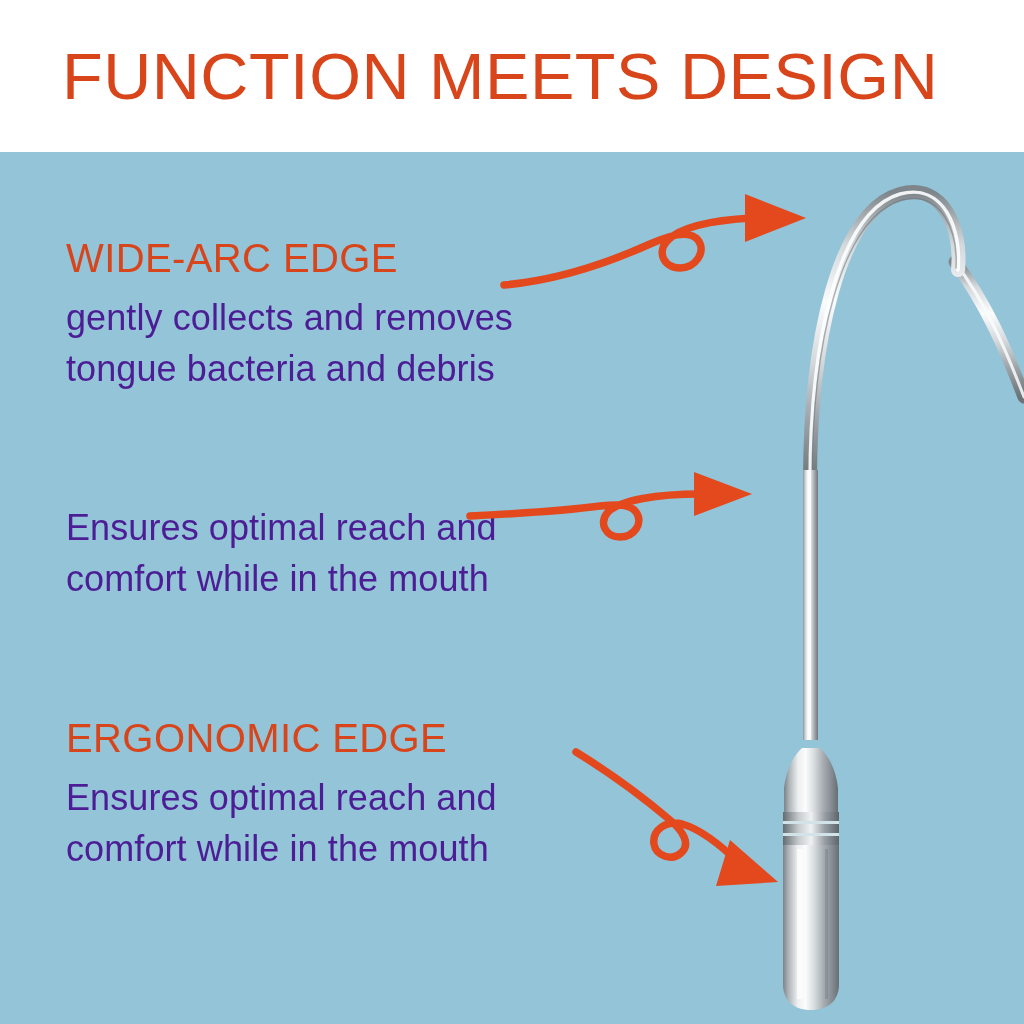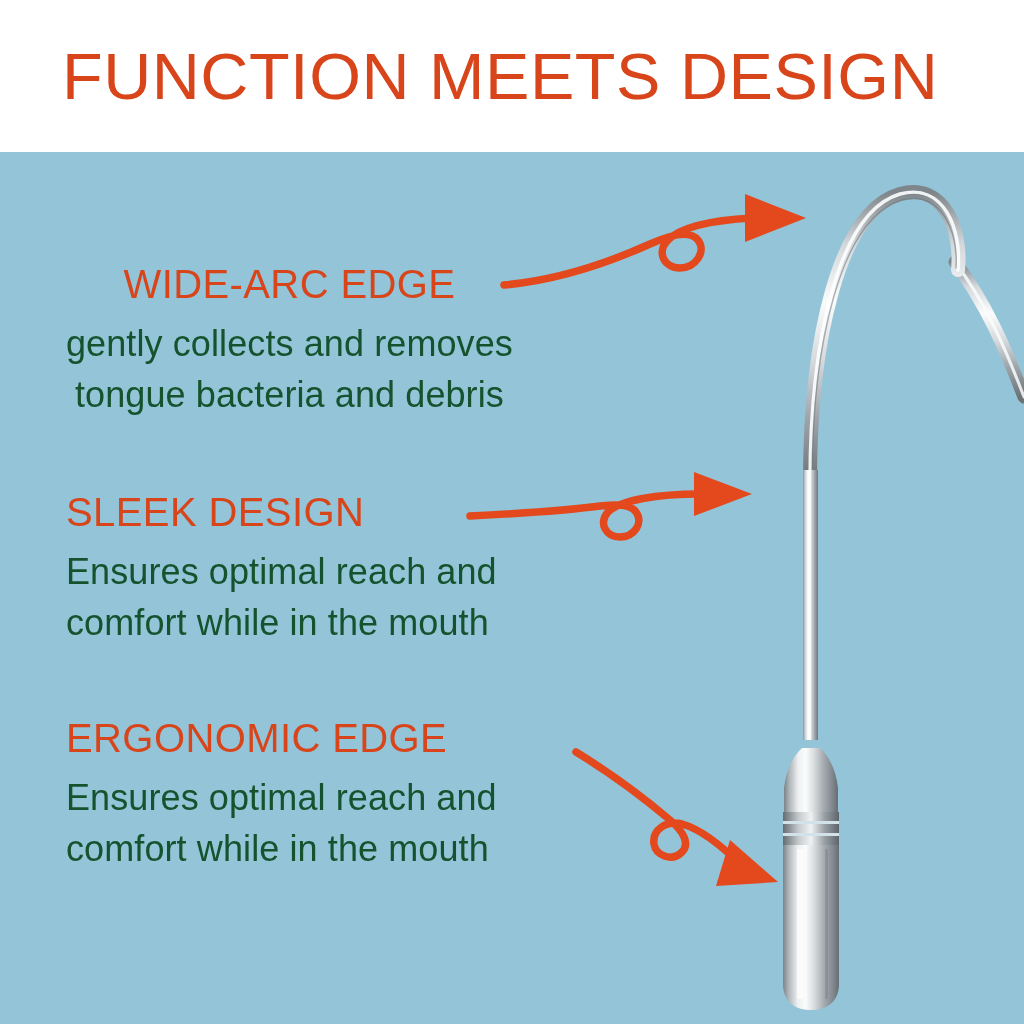--- a/index.html
+++ b/index.html
@@ -38,37 +38,37 @@
   
   #blue-panel {
     position:absolute; left:0; top:152px;
     width:1024px; height:872px;
     background:#93C4D8;
     overflow:hidden;
   }
 
   
   .feature-block { position:absolute; left:66px; }
-  #feature-0 { top:110px;text-align:center; }
+  #feature-0 { top:84px; }
   #feature-1 { top:338px; }
   #feature-2 { top:564px; }
 
   .feature-heading {
     font-size:40px;
     line-height:44px;
     color:#D9451A;
     font-weight:400;
     letter-spacing:0.4px;
     white-space:nowrap;
   }
   .feature-body {
     margin-top:12px;
     font-size:36px;
     line-height:51px;
-    color:#14532d;
+    color:#4c1d95;
     font-weight:400;
     letter-spacing:0.1px;
     white-space:pre-line;
   }
 
   
   #arrow-layer {
     position:absolute; left:0; top:0;
     width:1024px; height:872px;
     pointer-events:none;
@@ -177,21 +177,20 @@
       </g>
     </svg>
 
     <div class="feature-block" id="feature-0">
       <div class="feature-heading">WIDE-ARC EDGE</div>
       <div class="feature-body">gently collects and removes
 tongue bacteria and debris</div>
     </div>
 
     <div class="feature-block" id="feature-1">
-      <div class="feature-heading">SLEEK DESIGN</div>
       <div class="feature-body">Ensures optimal reach and
 comfort while in the mouth</div>
     </div>
 
     <div class="feature-block" id="feature-2">
       <div class="feature-heading">ERGONOMIC EDGE</div>
       <div class="feature-body">Ensures optimal reach and
 comfort while in the mouth</div>
     </div>
 

